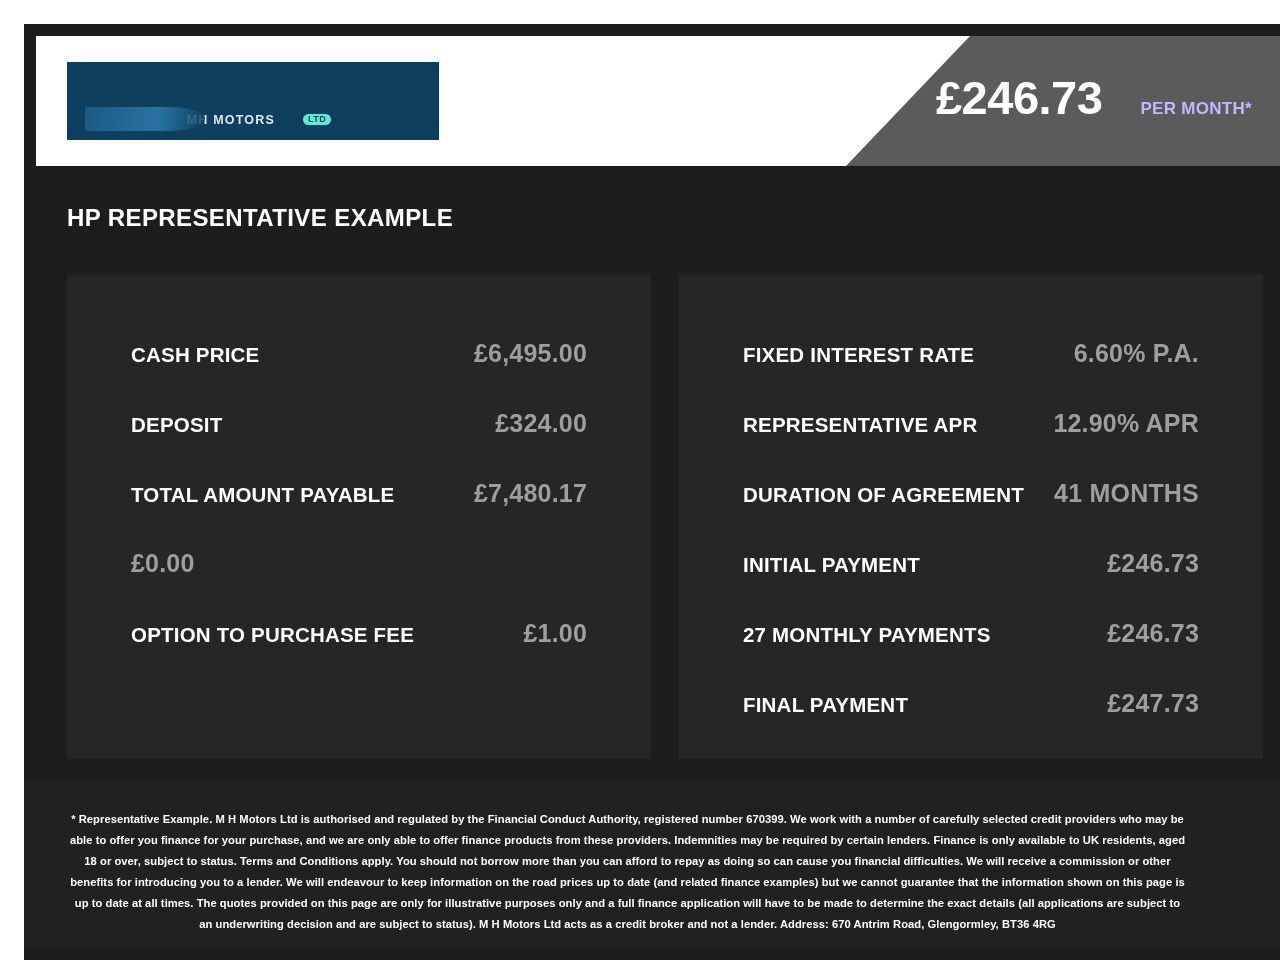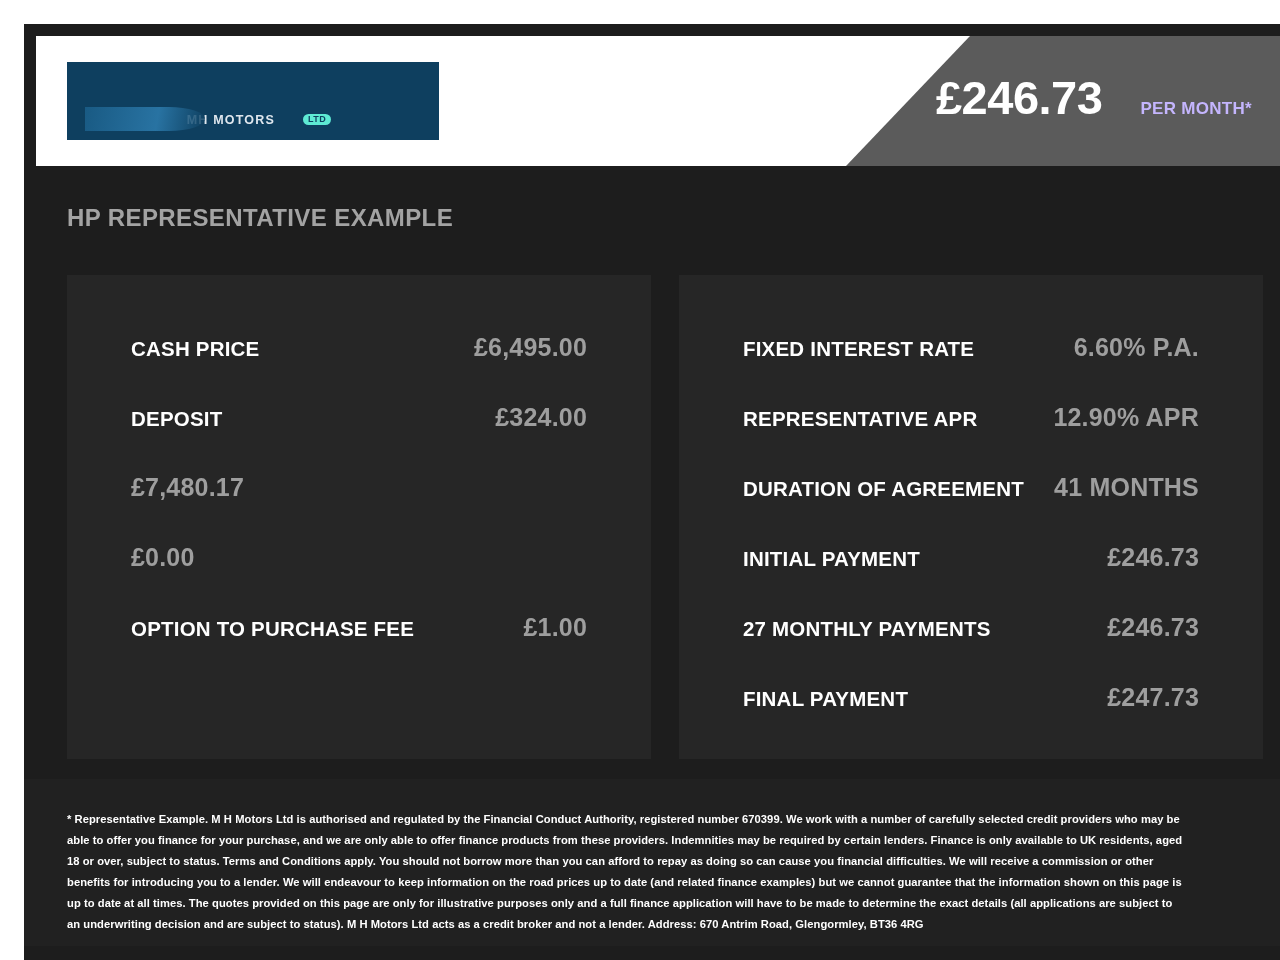--- a/index.html
+++ b/index.html
@@ -127,21 +127,21 @@
     letter-spacing: 0.3px;
   }
 
   
   .section-title {
     position: absolute;
     left: 31px;
     top: 168px;
     font-size: 24px;
     font-weight: bold;
-    color: #a3a3a3;
+    color: #ffffff;
     letter-spacing: 0.4px;
   }
 
   
   .panels {
     position: absolute;
     left: 31px;
     top: 239px;
     width: 1220px;
     display: flex;
@@ -164,38 +164,40 @@
     color: #ffffff;
     letter-spacing: 0.2px;
     white-space: nowrap;
   }
   .row-value {
     font-size: 25px;
     font-weight: bold;
     color: #9e9e9e;
     letter-spacing: 0.2px;
     white-space: nowrap;
+    margin-top: 6px;
   }
 
   
   .disclaimer {
     position: absolute;
     left: 0;
     top: 755px;
     width: 1280px;
     padding: 18px 31px 20px 31px;
     background: #212121;
   }
   .disclaimer p {
     font-size: 11.2px;
     line-height: 21px;
     color: #ffffff;
     font-weight: bold;
     letter-spacing: 0.05px;
     max-width: 1145px;
+    text-align: center;
   }
   .footer-strip {
     position: absolute;
     left: 0;
     bottom: 0;
     width: 1280px;
     height: 38px;
     background: #1d1d1d;
   }
 </style>
@@ -236,20 +238,21 @@
     <div class="panel">
       <div class="row">
         <span class="row-label">CASH PRICE</span>
         <span class="row-value">£6,495.00</span>
       </div>
       <div class="row">
         <span class="row-label">DEPOSIT</span>
         <span class="row-value">£324.00</span>
       </div>
       <div class="row">
+        <span class="row-label">TOTAL AMOUNT PAYABLE</span>
         <span class="row-value">£7,480.17</span>
       </div>
       <div class="row">
         <span class="row-value">£0.00</span>
       </div>
       <div class="row">
         <span class="row-label">OPTION TO PURCHASE FEE</span>
         <span class="row-value">£1.00</span>
       </div>
     </div>

